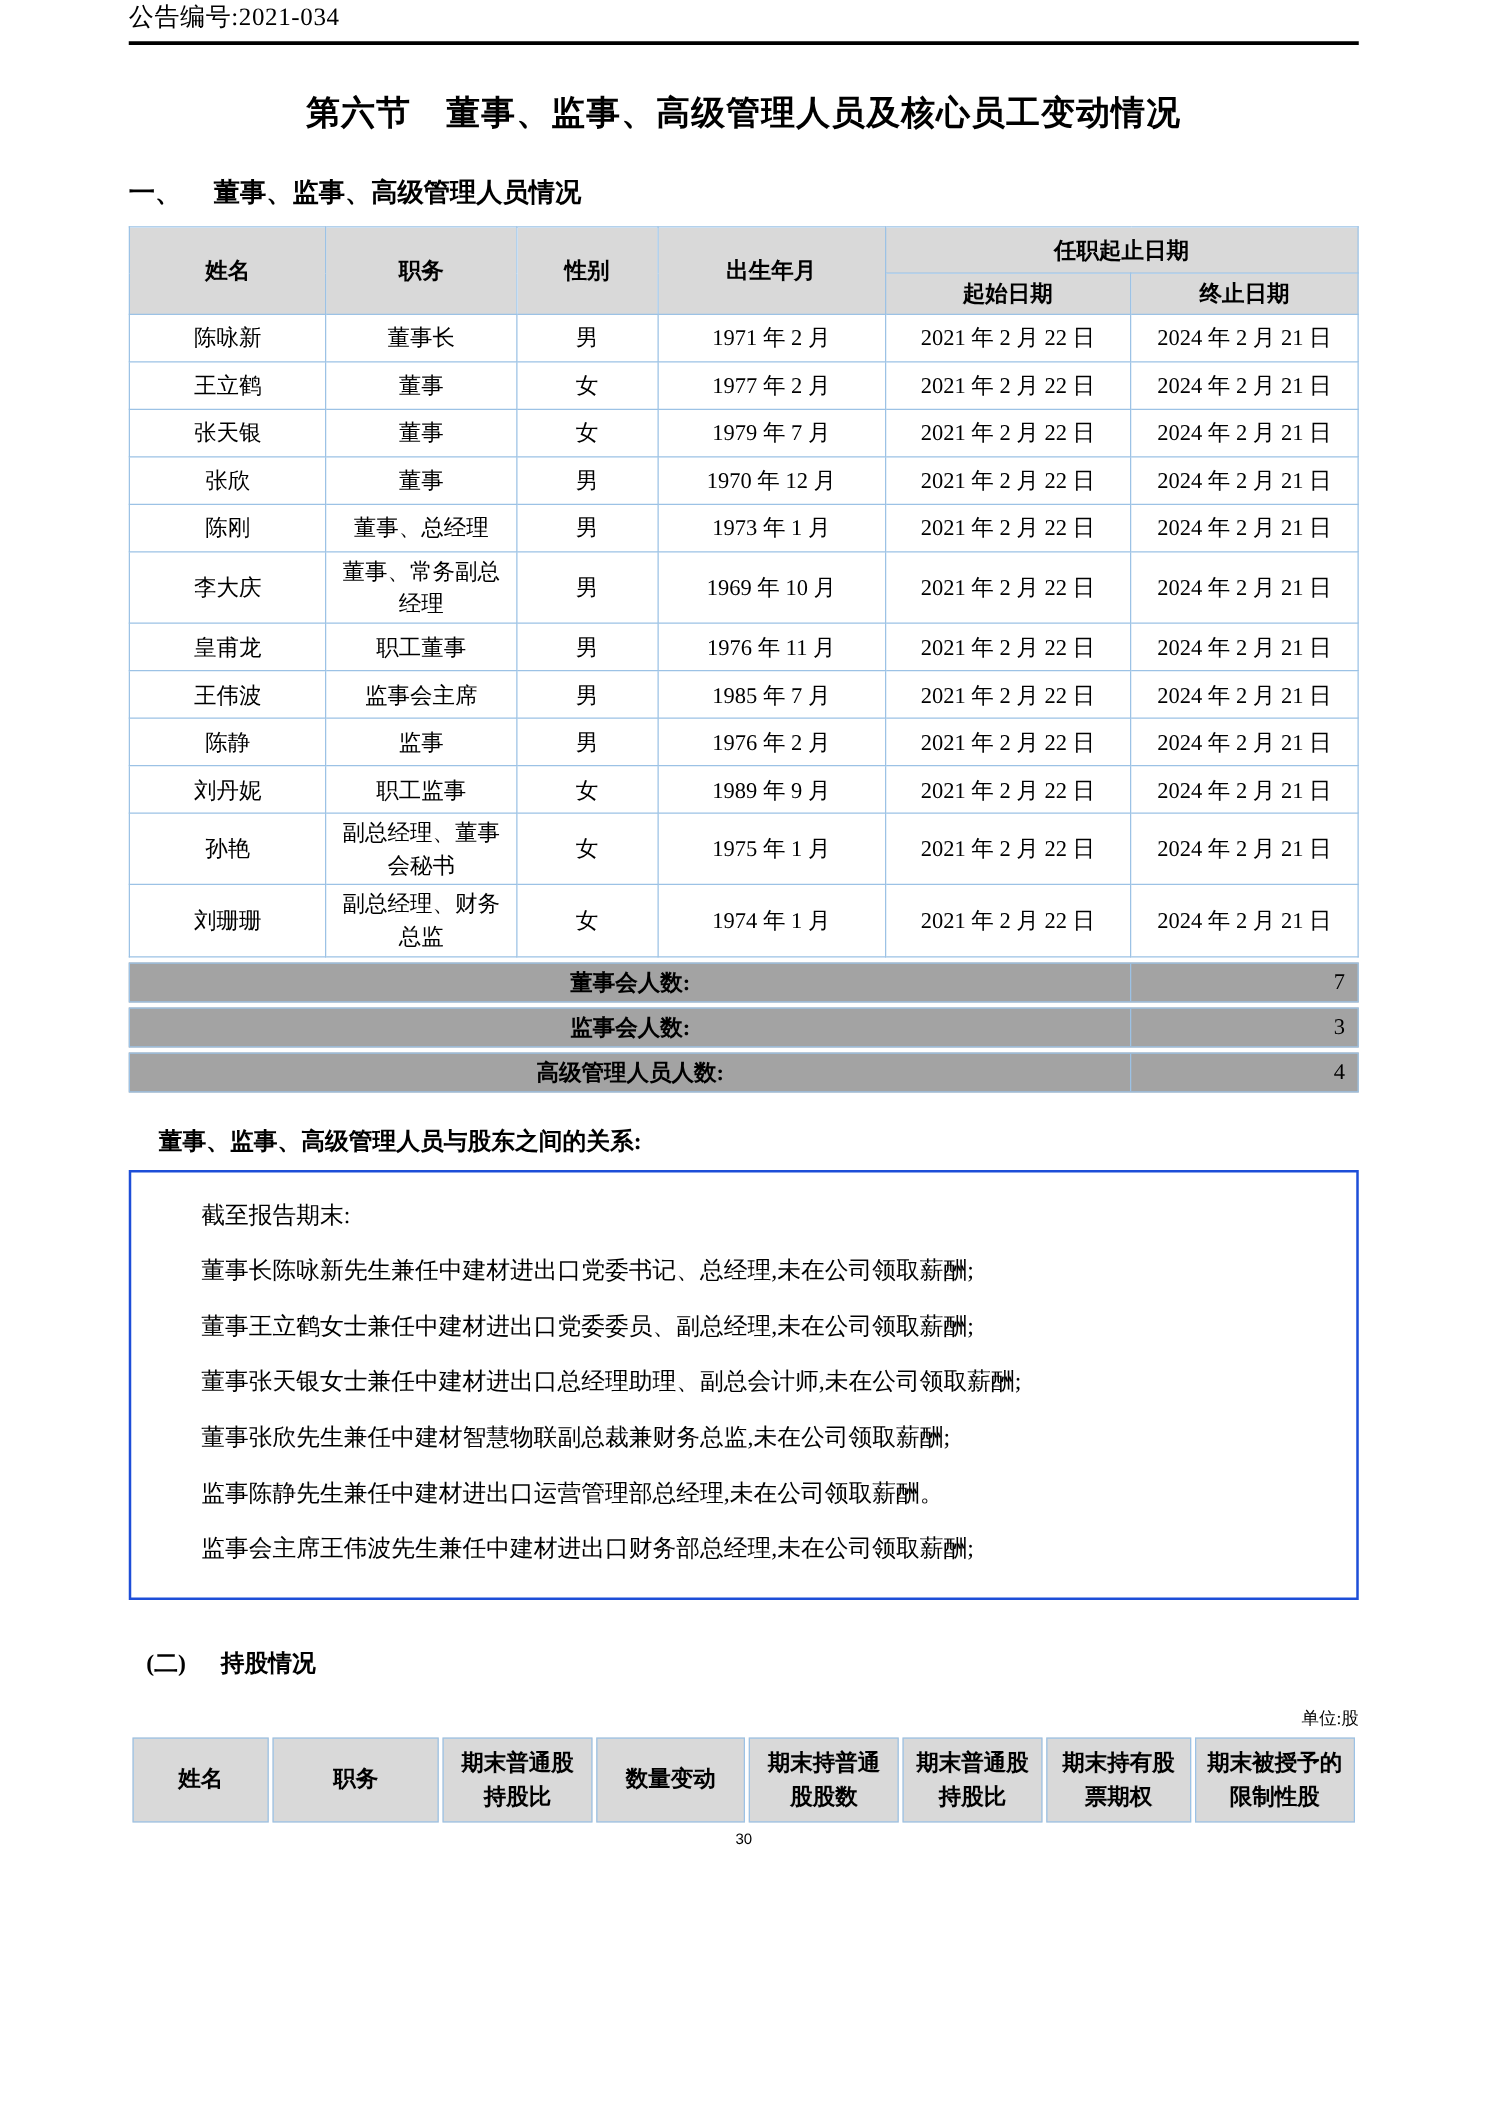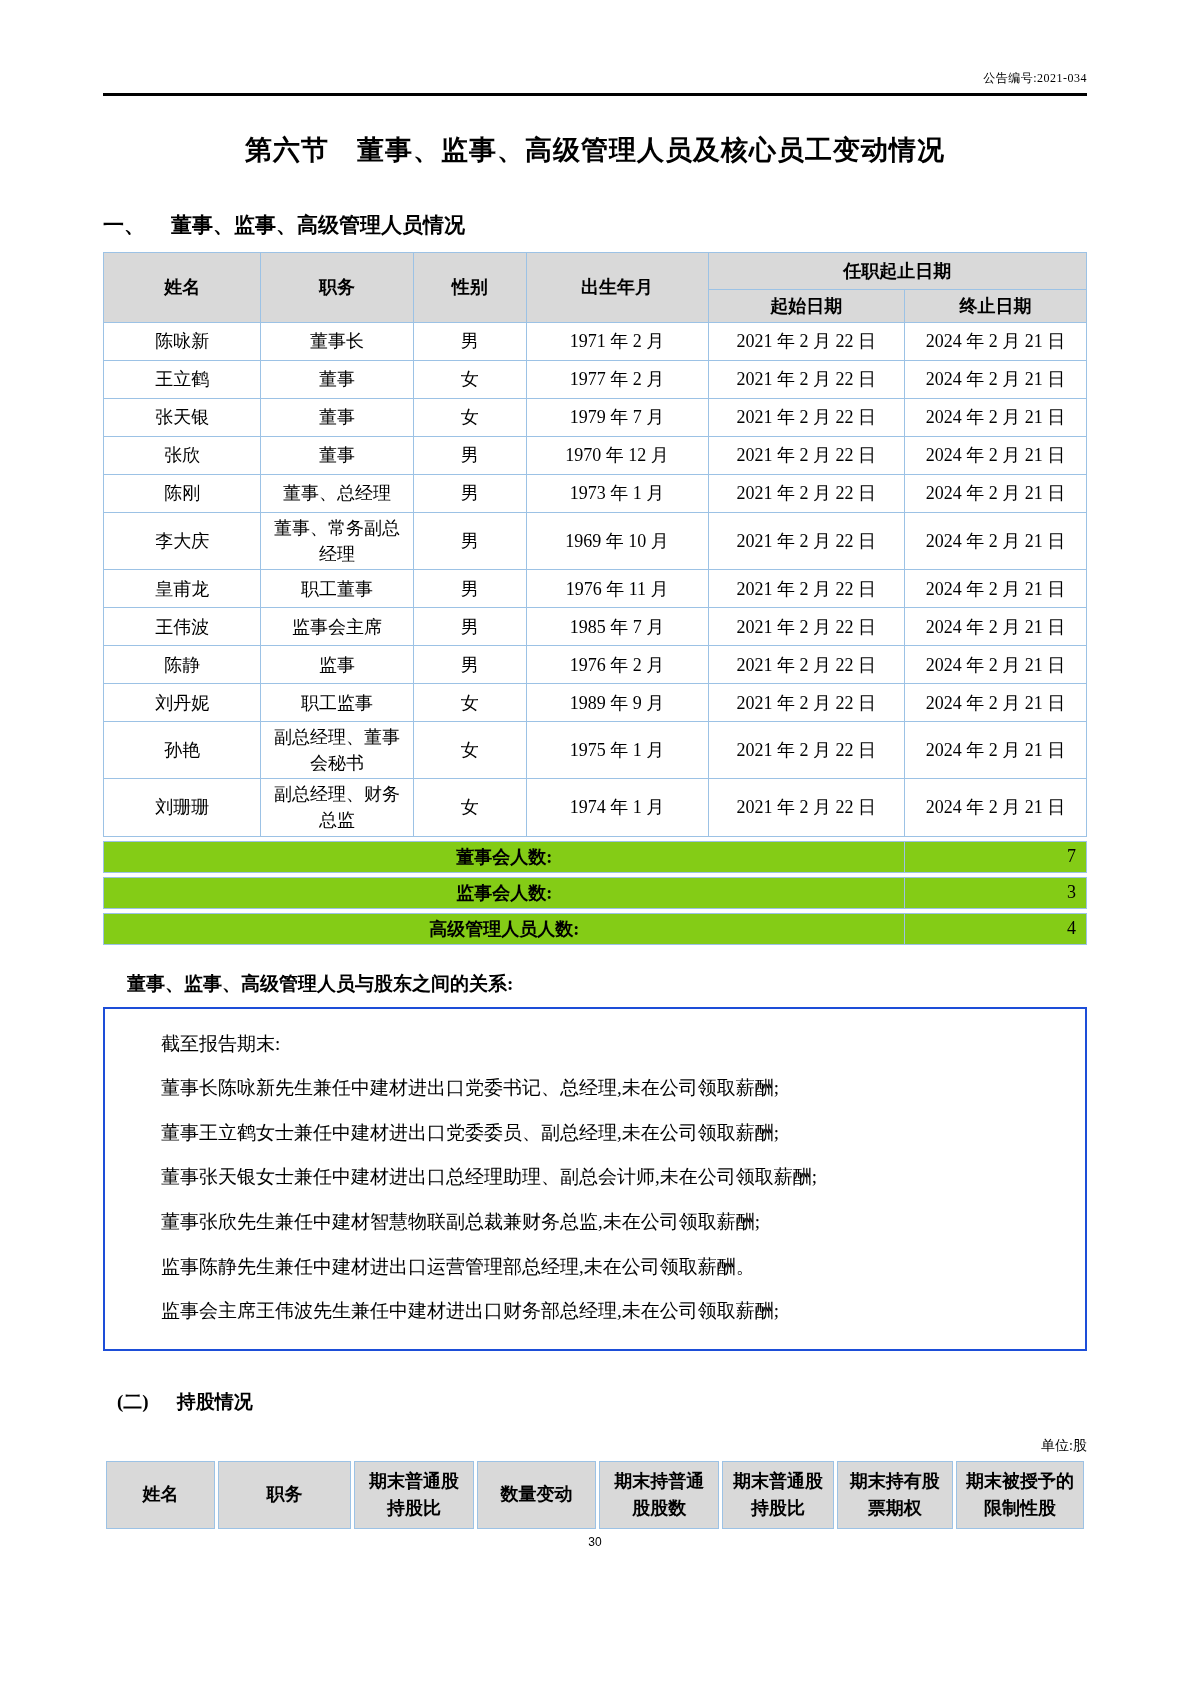--- a/index.html
+++ b/index.html
@@ -9,34 +9,32 @@
     background:#ffffff;
     color:#000;
     font-family:"Liberation Serif","DejaVu Serif",serif;
     overflow:hidden;
     box-sizing:border-box;
   }
   .content {
     position:absolute; left:103px; top:0; width:984px;
   }
   .doc-number {
-    padding-top:70px;
-    text-align:right;
-    font-size:12px;
+    font-size:20px;
     letter-spacing:0.5px;
   }
   .top-rule { height:3px; background:#000; margin-top:6px; }
   .chapter-title {
     margin-top:36px;
     text-align:center;
     font-size:27px;
     font-weight:bold;
     letter-spacing:1px;
   }
-  .h1 { margin-top:43px; font-size:21px; font-weight:bold; }
+  .h1 { margin-top:32px; font-size:21px; font-weight:bold; }
   .h1 .h-num { display:inline-block; margin-right:26px; }
   .h2 { margin-top:20px; margin-left:14px; font-size:19px; font-weight:bold; }
   .h2 .h-num { display:inline-block; margin-right:28px; }
 
   table.basic {
     width:100%; margin-top:13px;
     border-collapse:collapse; table-layout:fixed;
   }
   table.basic th, table.basic td {
     border:1px solid #9cc2e5;
@@ -46,21 +44,21 @@
     overflow:hidden;
   }
   table.basic th { background:#d9d9d9; font-weight:bold; }
   table.basic thead tr.r1 th { height:32px; }
   table.basic thead tr.r2 th { height:28px; }
   table.basic tbody tr { height:38px; }
 
   .sum-row {
     display:flex; margin-top:4px; height:32px;
     border:1px solid #9cc2e5; box-sizing:border-box;
-    background:#84cc16;
+    background:#a3a3a3;
   }
   .sum-label {
     flex:0 0 81.5%;
     border-right:1px solid #9cc2e5;
     display:flex; align-items:center; justify-content:center;
     font-size:18px; font-weight:bold;
   }
   .sum-value {
     flex:1;
     display:flex; align-items:center; justify-content:flex-end;

